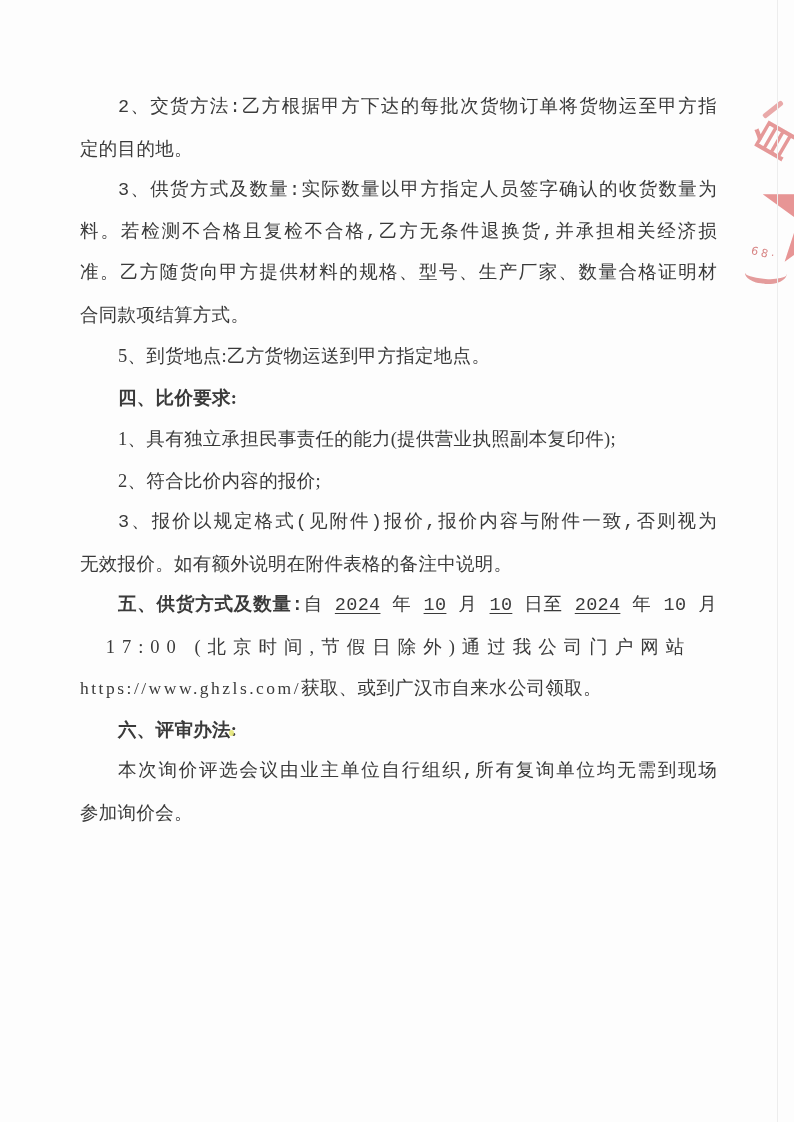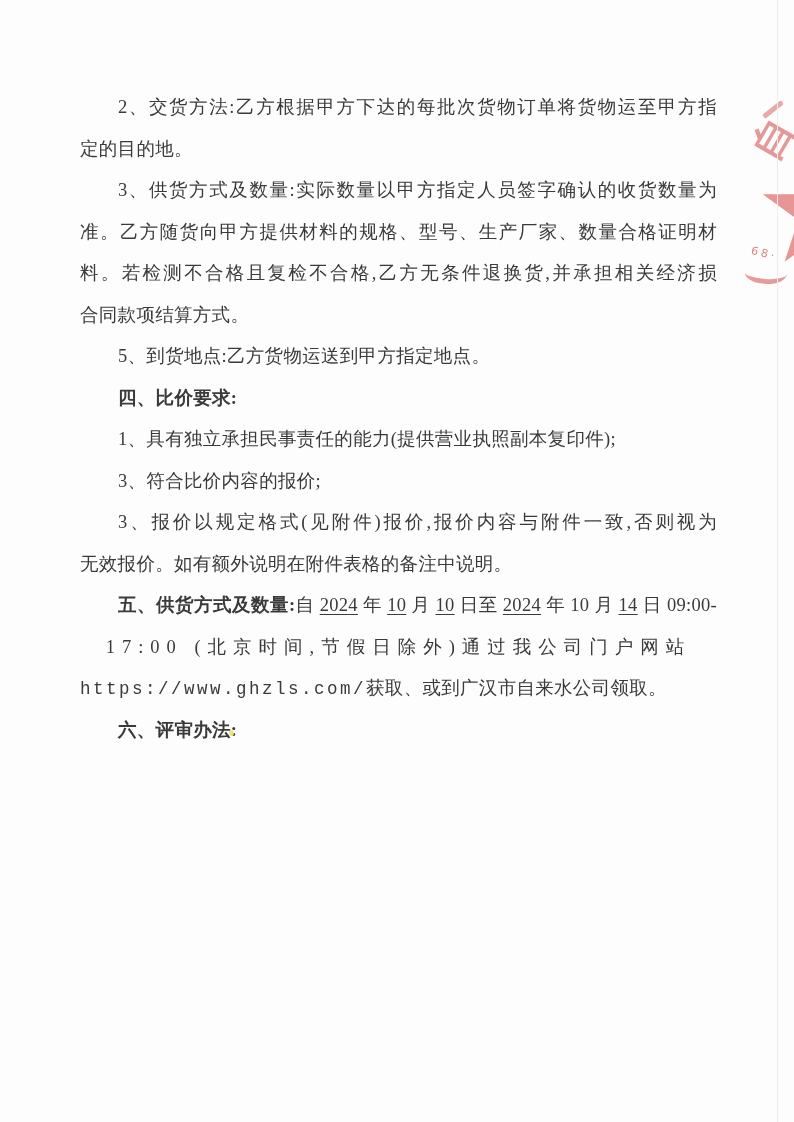--- a/index.html
+++ b/index.html
@@ -16,27 +16,28 @@
   }
   .line{
     height:41.5px;line-height:41.5px;
     font-size:18.5px;letter-spacing:.3px;
     white-space:nowrap;
   }
   .line.fill{
     white-space:normal;overflow:hidden;
     text-align:justify;text-align-last:justify;
     text-justify:inter-character;
+    font-family:Liberation Mono, monospace;
   }
   .line.indent{text-indent:38px;}
   .line.spread{letter-spacing:7px;text-align:center;}
   .b{font-weight:bold;}
   .u{text-decoration:underline;text-underline-offset:3px;}
   .mono{
-    font-family:Liberation Mono, monospace;
+    font-family:Liberation Serif, serif;
     font-size:17.5px;letter-spacing:2.5px;
   }
   
   .scan-edge{
     position:absolute;left:777px;top:0;width:1px;height:1122px;
     background:#ededed;
   }
   
   .artifact-dot{
     position:absolute;left:229px;top:730px;width:5px;height:6px;
@@ -75,49 +76,53 @@
 
 <div class="page">
 
   <div class="doc">
       <div>
         <div class="line indent fill"><span>2、交货方法:乙方根据甲方下达的每批次货物订单将货物运至甲方指</span></div>
         <div class="line"><span>定的目的地。</span></div>
       </div>
       <div>
         <div class="line indent fill"><span>3、供货方式及数量:实际数量以甲方指定人员签字确认的收货数量为</span></div>
+        <div class="line fill"><span>料。若检测不合格且复检不合格,乙方无条件退换货,并承担相关经济损</span></div>
         <div class="line fill"><span>准。乙方随货向甲方提供材料的规格、型号、生产厂家、数量合格证明材</span></div>
-        <div class="line fill"><span>料。若检测不合格且复检不合格,乙方无条件退换货,并承担相关经济损</span></div>
         <div class="line"><span>合同款项结算方式。</span></div>
       </div>
       <div>
       </div>
       <div>
         <div class="line indent"><span>5、到货地点:乙方货物运送到甲方指定地点。</span></div>
       </div>
       <div>
         <div class="line indent"><span class="b">四、比价要求:</span></div>
       </div>
       <div>
         <div class="line indent"><span>1、具有独立承担民事责任的能力(提供营业执照副本复印件);</span></div>
       </div>
       <div>
-        <div class="line indent"><span>3、符合比价内容的报价;</span></div>
+        <div class="line indent"><span>2、符合比价内容的报价;</span></div>
       </div>
       <div>
         <div class="line indent fill"><span>3、报价以规定格式(见附件)报价,报价内容与附件一致,否则视为</span></div>
         <div class="line"><span>无效报价。如有额外说明在附件表格的备注中说明。</span></div>
       </div>
       <div>
         <div class="line indent fill"><span class="b">五、供货方式及数量:</span><span>自 </span><span class="u">2024</span><span> 年 </span><span class="u">10</span><span> 月 </span><span class="u">10</span><span> 日至 </span><span class="u">2024</span><span> 年 10 月 </span><span class="u">14</span><span> 日 09:00-</span></div>
         <div class="line spread"><span>17:00 (北京时间,节假日除外)通过我公司门户网站</span></div>
         <div class="line"><span class="mono">https://www.ghzls.com/</span><span>获取、或到广汉市自来水公司领取。</span></div>
       </div>
       <div>
         <div class="line indent"><span class="b">六、评审办法:</span></div>
+      </div>
+      <div>
+        <div class="line indent fill"><span>本次询价评选会议由业主单位自行组织,所有复询单位均无需到现场</span></div>
+        <div class="line"><span>参加询价会。</span></div>
       </div>
     </div>
 
   <span class="artifact-dot"></span>
 
   <div class="stamp">
     <span class="seal-tick"></span>
     <span class="seal-char">自</span>
     <span class="seal-star">★</span>
     <span class="seal-serial">68·</span>

